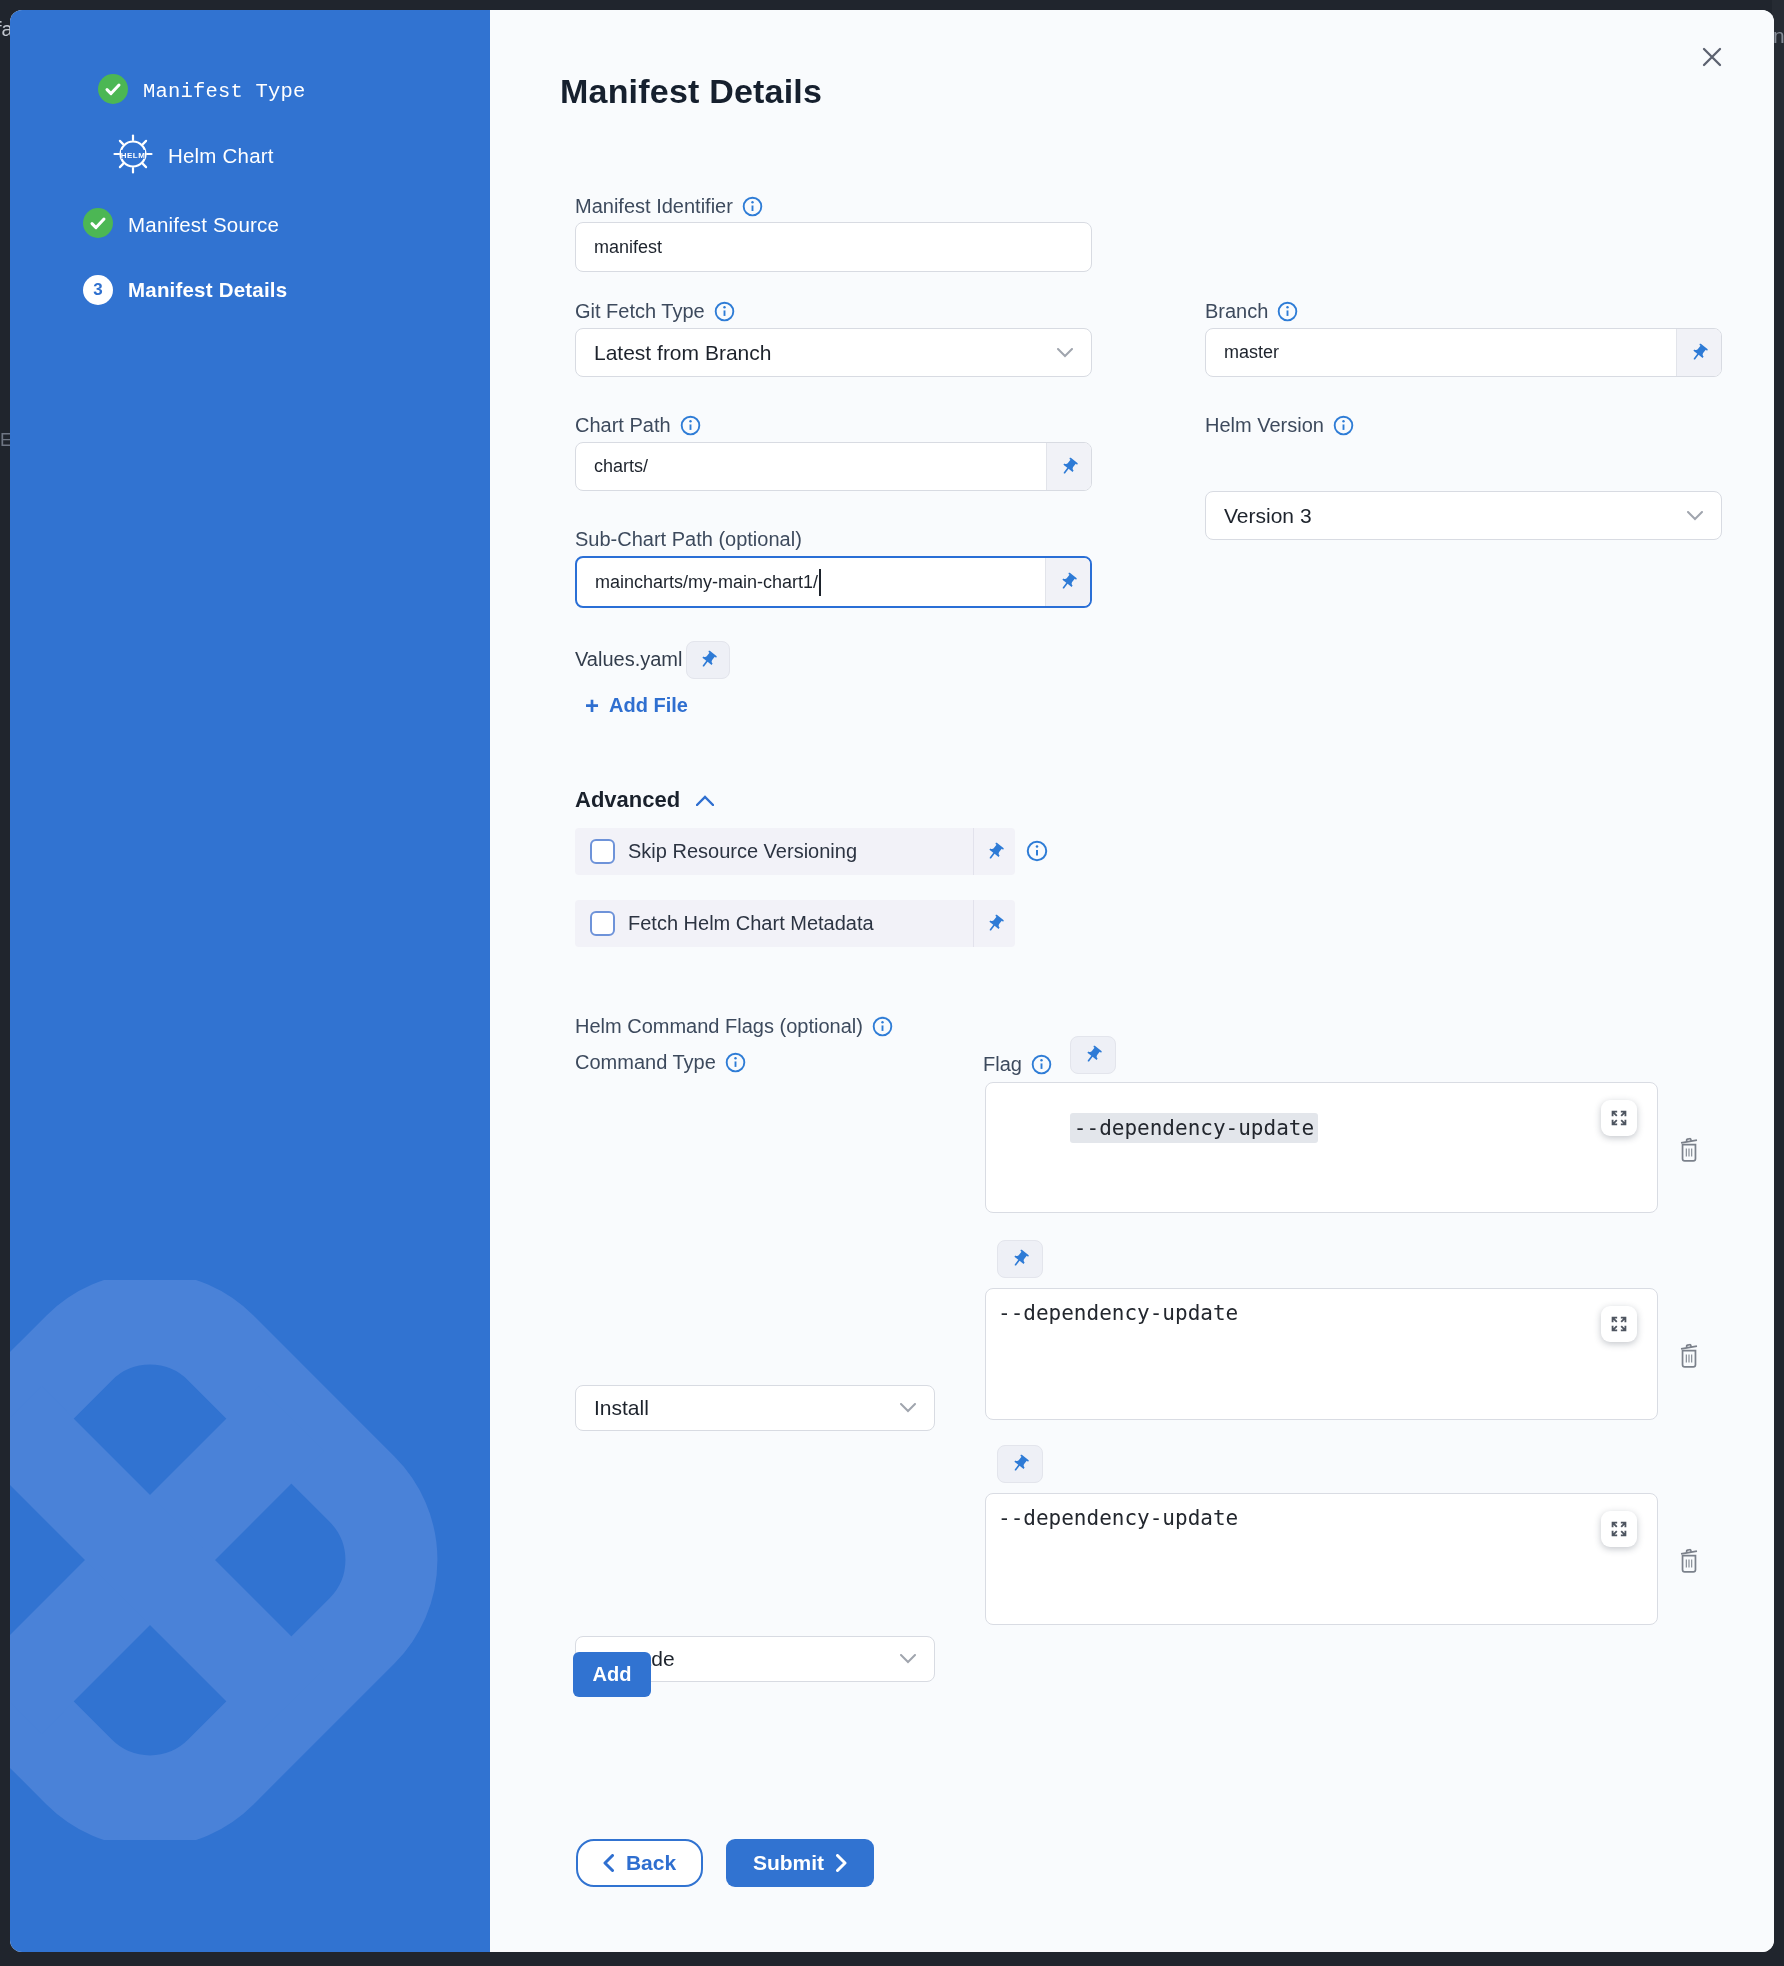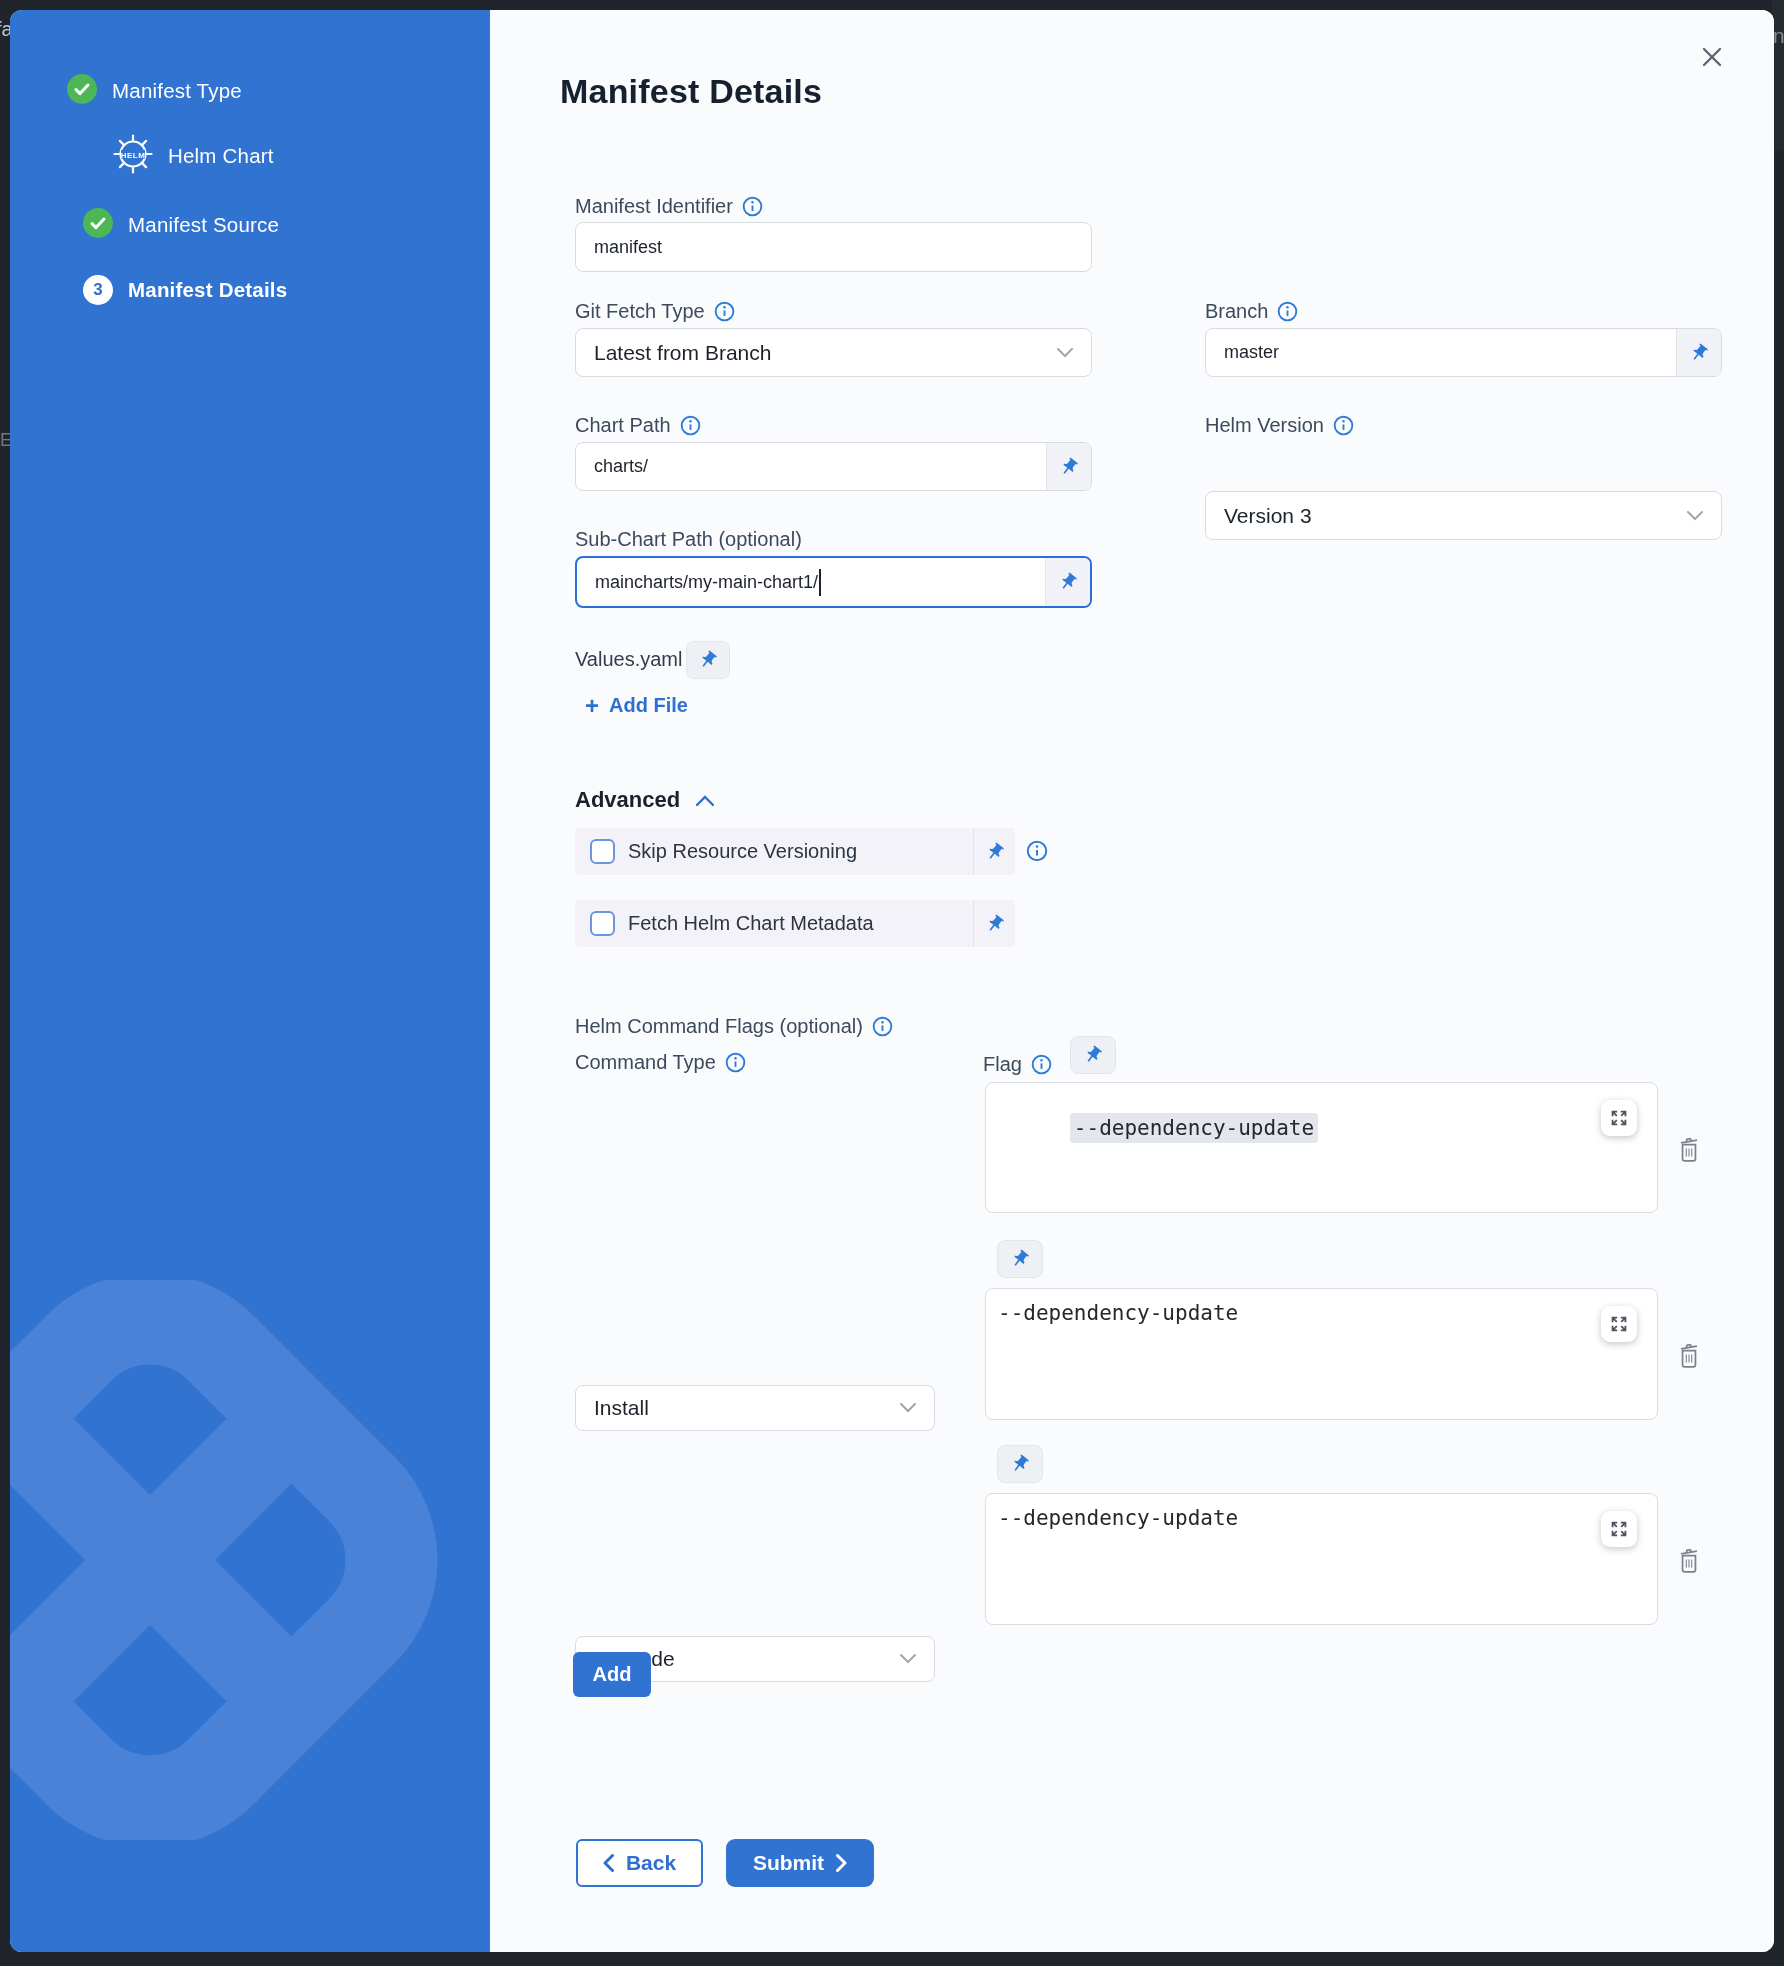--- a/index.html
+++ b/index.html
@@ -13,21 +13,21 @@
   .corner-dark { position:absolute; left:1772px; top:0; width:12px; height:150px; background:#262b33; z-index:0; }
 
   .modal { position:absolute; left:10px; top:10px; width:1764px; height:1942px; border-radius:12px; overflow:hidden; z-index:1; background:#f9fbfd; }
 
   
   .sidebar { position:absolute; left:0; top:0; width:480px; height:100%; background:#3173d1; overflow:hidden; }
   .watermark { position:absolute; left:-70px; top:1270px; }
   .step { position:absolute; display:flex; align-items:center; gap:15px; }
   .step-label { color:#ffffff; font-size:20.5px; letter-spacing:.2px; }
   .step-label.bold { font-weight:bold; }
-  .step-1 { left:57px; top:64px; }
+  .step-1 { left:88px; top:64px;font-family:Liberation Mono, monospace; }
   .step-helm { left:103px; top:124px; }
   .step-2 { left:73px; top:198px; }
   .step-3 { left:73px; top:265px; }
   .step-num { width:30px; height:30px; border-radius:50%; background:#ffffff; color:#2e6fce; font-weight:bold; font-size:17px; display:flex; align-items:center; justify-content:center; }
 
   
   .panel { position:absolute; left:480px; top:0; width:1284px; height:100%; background:#f9fbfd; }
   .abs { position:absolute; }
   .close-btn { position:absolute; left:1211px; top:36px; width:22px; height:22px; cursor:pointer; }
   .title { position:absolute; left:70px; top:62px; font-size:34px; font-weight:bold; color:#16202e; letter-spacing:.2px; }
@@ -57,21 +57,21 @@
   .cb-pin-wrap { margin-left:auto; width:42px; height:100%; border-left:1px solid #e2e2ec; display:flex; align-items:center; justify-content:center; }
 
   .flagbox { background:#ffffff; border:1px solid #d9dce3; border-radius:8px; font-family:"DejaVu Sans Mono","Liberation Mono",monospace; font-size:21px; color:#23272e; padding:9px 8px; white-space:pre; overflow:hidden; }
   .flagbox .sel { background:#e3e6eb; border-radius:3px; padding:3px 4px; }
   .flagbox.plain { padding:12px 12px; }
 
   .expand-btn { width:36px; height:36px; background:#ffffff; border-radius:9px; box-shadow:0 2px 7px rgba(40,50,70,.28); display:flex; align-items:center; justify-content:center; cursor:pointer; }
   .trash-btn { width:26px; height:28px; cursor:pointer; }
 
   .btn-add { width:78px; height:45px; background:#3173d1; border-radius:6px; color:#ffffff; font-size:20px; font-weight:bold; display:flex; align-items:center; justify-content:center; cursor:pointer; }
-  .btn-back { width:127px; height:48px; background:#ffffff; border:2px solid #3173d1; border-radius:6px; color:#2f6fd0; font-size:21px; font-weight:bold; display:flex; align-items:center; justify-content:center; gap:12px; cursor:pointer; }
+  .btn-back { width:127px; height:48px; background:#ffffff; border:2px solid #3173d1; border-radius:18px; color:#2f6fd0; font-size:21px; font-weight:bold; display:flex; align-items:center; justify-content:center; gap:12px; cursor:pointer; }
   .btn-submit { width:148px; height:48px; background:#3173d1; border-radius:9px; color:#ffffff; font-size:21px; font-weight:bold; display:flex; align-items:center; justify-content:center; gap:12px; cursor:pointer; }
 </style>
 </head>
 <body>
 
 <div class="corner-dark"></div>
 <div class="bg-fragment frag-left-top">fa</div>
 <div class="bg-fragment frag-left-mid">E</div>
 <div class="bg-fragment frag-top-right">ne</div>
 

